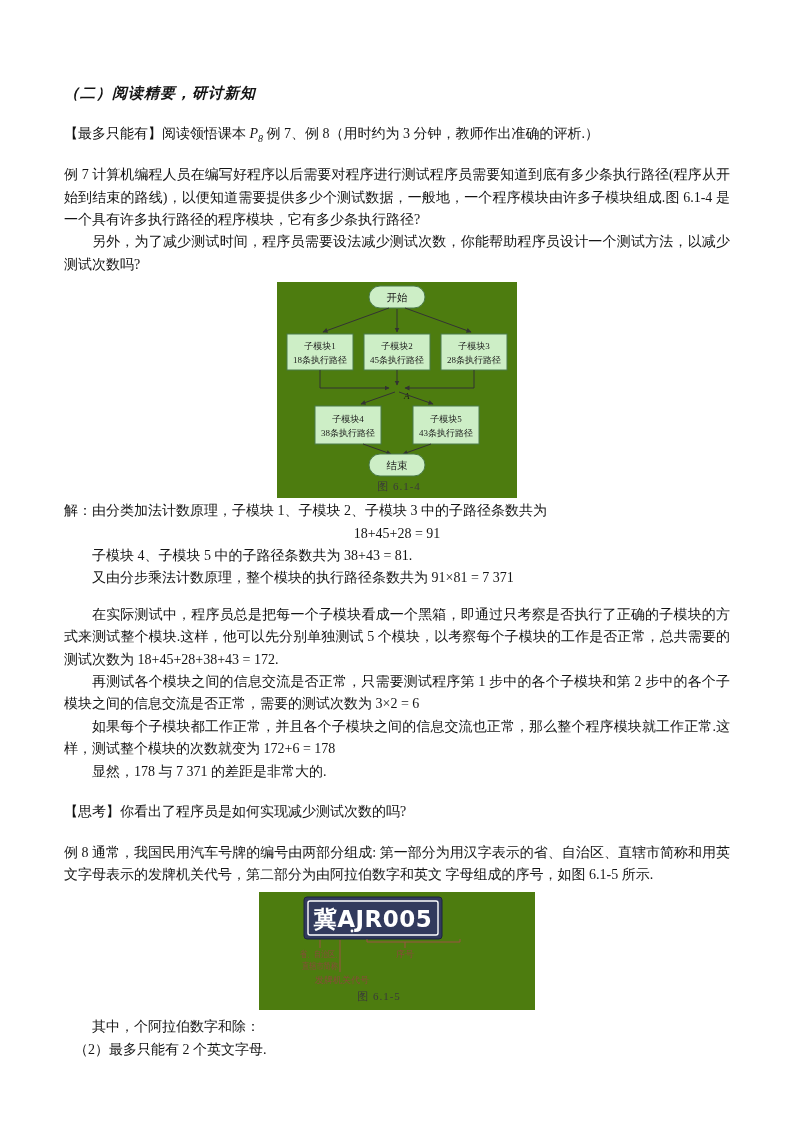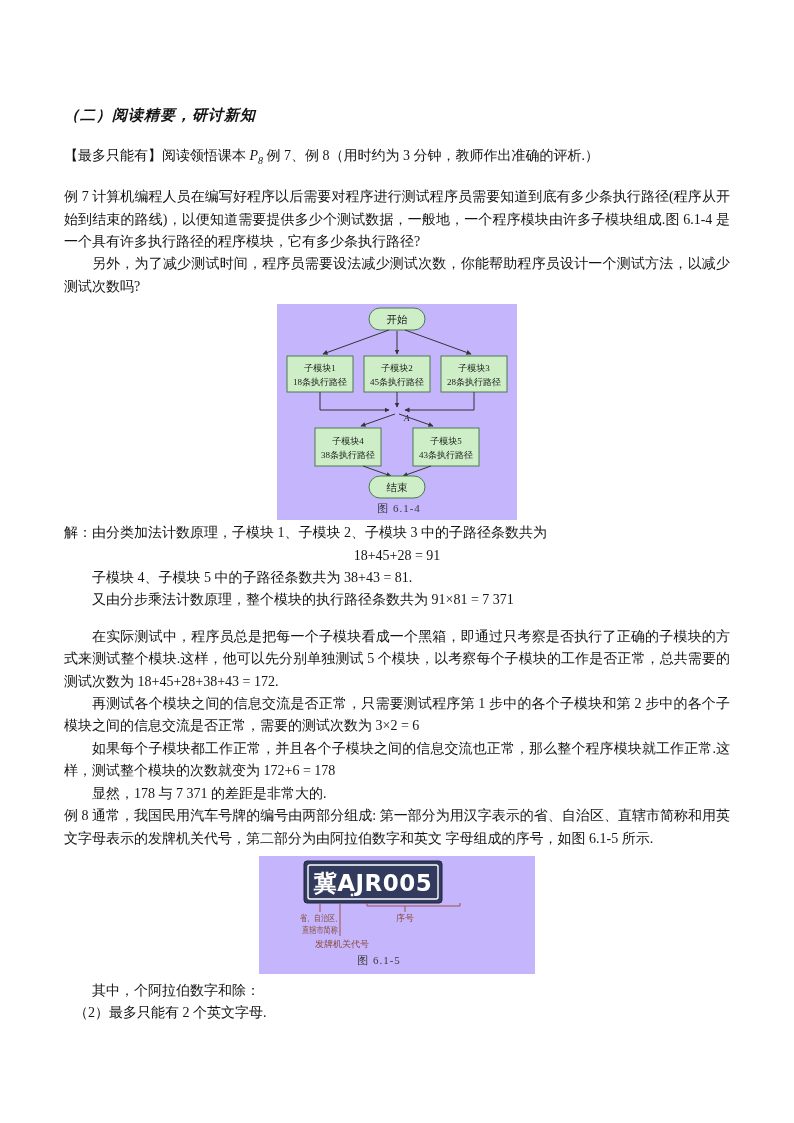--- a/index.html
+++ b/index.html
@@ -2,21 +2,21 @@
 <html><head>
 <meta charset="utf-8">
 <style>
   html,body { margin:0; padding:0; background:#ffffff; }
   .page {
     position:relative;
     width:794px; height:1123px;
     margin:0 auto;
     background:#ffffff;
     box-sizing:border-box;
-    padding:106px 64px 0 64px;
+    padding:84px 64px 0 64px;
     font-family:"Liberation Serif","DejaVu Sans",serif;
     font-size:14px;
     color:#141414;
     overflow:hidden;
   }
   .heading {
     font-size:15px;
     font-weight:bold;
     font-style:italic;
     margin:0 0 20px 0;
@@ -25,21 +25,21 @@
   .para { margin:0; line-height:22.4px; text-align:justify; }
   .noj  { text-align:left; }
   .indent { text-indent:2em; }
   .small-indent { padding-left:10px; }
   .gap-top { margin-top:14px; }
   .gap-top-lg { margin-top:18px; }
   .equation { margin:0; line-height:22.4px; text-align:center; }
   sub { font-size:10px; }
   .book-ref { font-style:italic; }
   .figure { margin:6px 0 2px 0; display:flex; justify-content:center; }
-  .scan { background:#c4b5fd; padding:2px 8px; }
+  .scan { background:#4d7c0f; padding:2px 8px; }
   .bold { font-weight:bold; }
   svg text { user-select:none; }
 </style>
 </head>
 <body>
 
 <div class="page">
 
   <h2 class="heading">（二）阅读精要，研讨新知</h2>
 
@@ -118,20 +118,22 @@
   <p class="para noj">解：由分类加法计数原理，子模块 1、子模块 2、子模块 3 中的子路径条数共为</p>
   <p class="equation">18+45+28 = 91</p>
   <p class="para noj indent">子模块 4、子模块 5 中的子路径条数共为 38+43 = 81.</p>
   <p class="para noj indent">又由分步乘法计数原理，整个模块的执行路径条数共为 91×81 = 7 371</p>
 
   <p class="para indent gap-top">在实际测试中，程序员总是把每一个子模块看成一个黑箱，即通过只考察是否执行了正确的子模块的方式来测试整个模块.这样，他可以先分别单独测试 5 个模块，以考察每个子模块的工作是否正常，总共需要的测试次数为 18+45+28+38+43 = 172.</p>
   <p class="para indent">再测试各个模块之间的信息交流是否正常，只需要测试程序第 1 步中的各个子模块和第 2 步中的各个子模块之间的信息交流是否正常，需要的测试次数为 3×2 = 6</p>
   <p class="para indent">如果每个子模块都工作正常，并且各个子模块之间的信息交流也正常，那么整个程序模块就工作正常.这样，测试整个模块的次数就变为 172+6 = 178</p>
   <p class="para noj indent">显然，178 与 7 371 的差距是非常大的.</p>
 
+  <p class="para noj gap-top-lg" style="margin-bottom:18px;"><span>【思考】</span><span>你看出了程序员是如何实现减少测试次数的吗?</span>
+  </p>
 
   <p class="para">例 8 通常，我国民用汽车号牌的编号由两部分组成: 第一部分为用汉字表示的省、自治区、直辖市简称和用英文字母表示的发牌机关代号，第二部分为由阿拉伯数字和英文 字母组成的序号，如图 6.1-5 所示.</p>
 
   <div class="figure">
     <div class="scan">
       <svg width="260" height="110" viewBox="0 0 260 110">
 
         <g>
           <rect x="37" y="3" width="138" height="42" rx="3" fill="#323a5d" stroke="#1d2340" stroke-width="1"></rect>
           <rect x="41" y="7" width="130" height="34" rx="2" fill="none" stroke="#ffffff" stroke-width="1.4"></rect>

